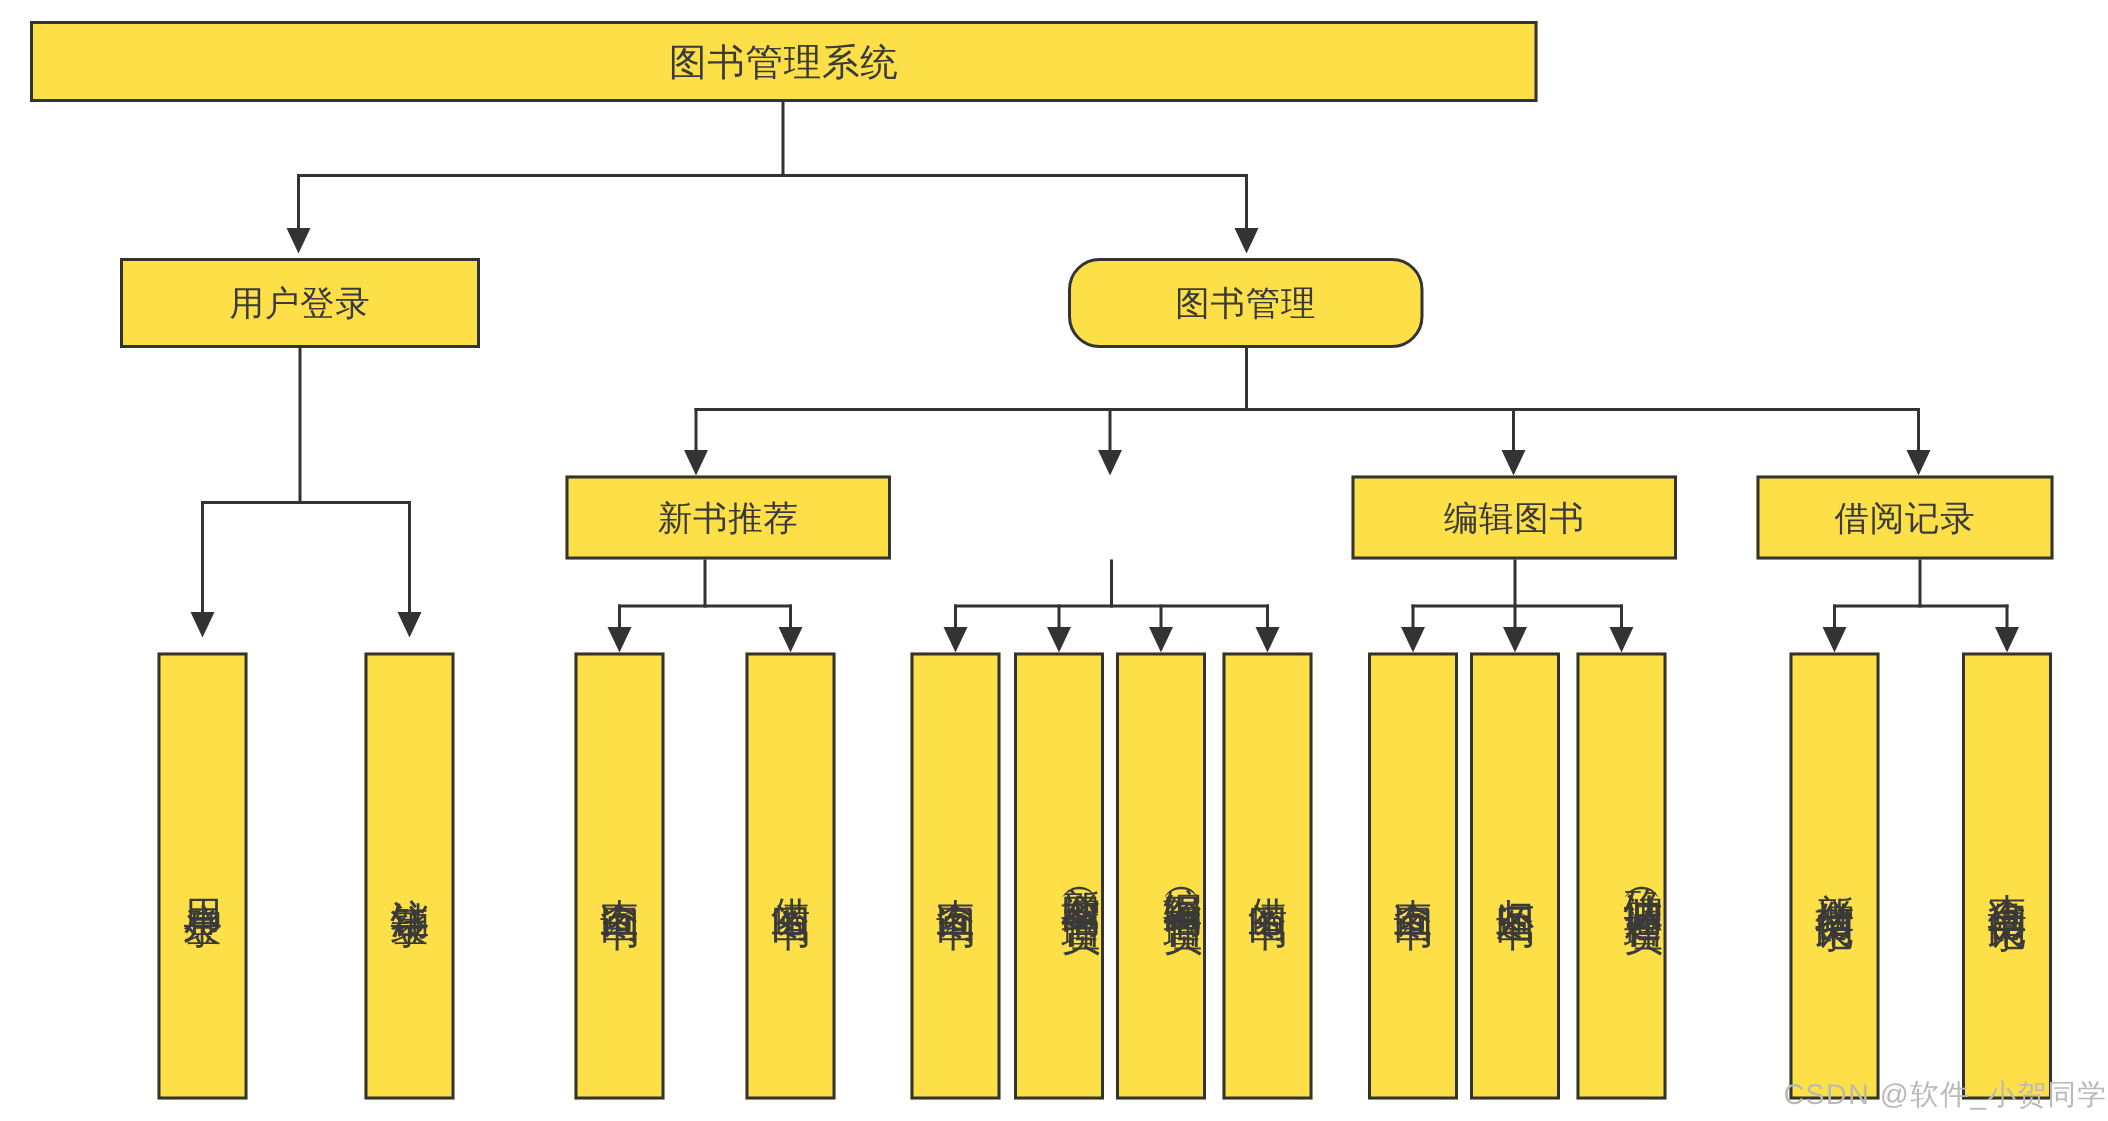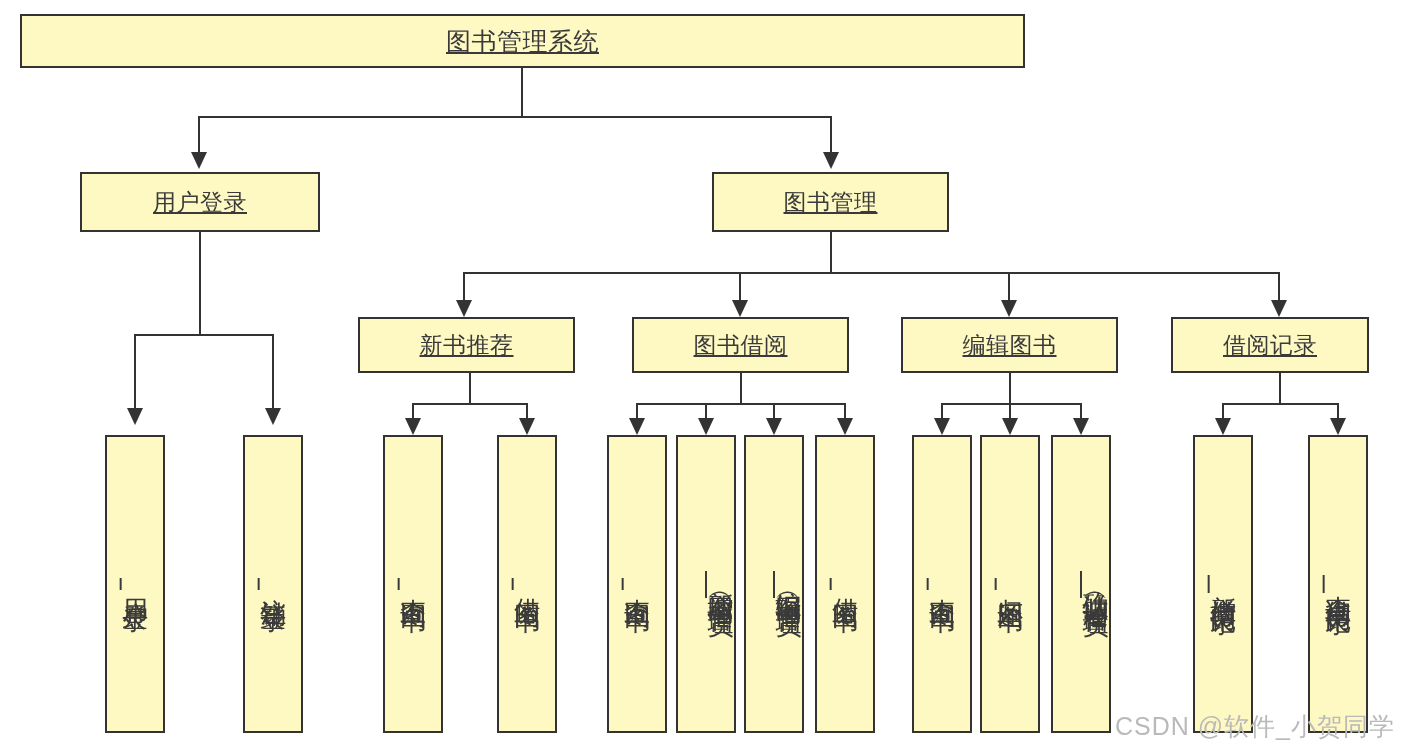--- a/index.html
+++ b/index.html
@@ -15,27 +15,26 @@
     width: 1405px;
     height: 747px;
     background: #ffffff;
     overflow: hidden;
   }
   
   .node {
     position: absolute;
     box-sizing: border-box;
     border: 2px solid #333333;
-    background: #fef9c3;
+    background: #fde047;
     display: flex;
     align-items: center;
     justify-content: center;
     color: #3a3a3a;
     letter-spacing: 0.5px;
-    text-decoration: underline;
   }
   .node.root {
     font-size: 25px;
   }
   .node.level2 {
     font-size: 23px;
   }
   .node.level3 {
     font-size: 23px;
   }
@@ -68,23 +67,23 @@
     width: 0;
     height: 0;
     border-left: 8px solid transparent;
     border-right: 8px solid transparent;
     border-top: 17px solid #333333;
   }
 
   
   #watermark {
     position: absolute;
-    right: 10px;
+    right: 0;
     bottom: 4px;
-    font-size: 25px;
+    font-size: 19px;
     color: #b9b9b9;
     letter-spacing: 1px;
     white-space: nowrap;
     pointer-events: none;
   }
 </style>
 </head>
 <body>
 
 <div id="canvas">
@@ -98,21 +97,21 @@
   <div class="hline" style="left:198px; top:116px; width:634px; height:2px;"></div>
 
   <div class="vline" style="left:198px; top:116px; width:2px; height:38px;"></div>
   <div class="arrow" style="left:191px; top:152px;"></div>
   <div class="vline" style="left:830px; top:116px; width:2px; height:38px;"></div>
   <div class="arrow" style="left:823px; top:152px;"></div>
 
   <div class="node level2" style="left:80px; top:172px; width:240px; height:60px;">
     <span>用户登录</span>
   </div>
-  <div class="node level2" style="left:712px; top:172px; width:237px; height:60px;">
+  <div class="node level2" style="left:712px; top:172px; width:237px; height:60px;border-radius:21px;">
     <span>图书管理</span>
   </div>
 
   <div class="vline" style="left:199px; top:232px; width:2px; height:103px;"></div>
   <div class="hline" style="left:134px; top:334px; width:140px; height:2px;"></div>
   <div class="vline" style="left:134px; top:334px; width:2px; height:76px;"></div>
   <div class="arrow" style="left:127px; top:408px;"></div>
   <div class="vline" style="left:272px; top:334px; width:2px; height:76px;"></div>
   <div class="arrow" style="left:265px; top:408px;"></div>
 
@@ -124,25 +123,22 @@
 
   <div class="vline" style="left:739px; top:272px; width:2px; height:30px;"></div>
   <div class="arrow" style="left:732px; top:300px;"></div>
 
   <div class="vline" style="left:1008px; top:272px; width:2px; height:30px;"></div>
   <div class="arrow" style="left:1001px; top:300px;"></div>
 
   <div class="vline" style="left:1278px; top:272px; width:2px; height:30px;"></div>
   <div class="arrow" style="left:1271px; top:300px;"></div>
 
-  <div class="node level3" style="left:358px; top:317px; width:217px; height:56px;">
+  <div class="node level3" style="left:377px; top:317px; width:217px; height:56px;">
     <span>新书推荐</span>
-  </div>
-  <div class="node level3" style="left:632px; top:317px; width:217px; height:56px;">
-    <span>图书借阅</span>
   </div>
   <div class="node level3" style="left:901px; top:317px; width:217px; height:56px;">
     <span>编辑图书</span>
   </div>
   <div class="node level3" style="left:1171px; top:317px; width:198px; height:56px;">
     <span>借阅记录</span>
   </div>
 
   <div class="vline" style="left:469px; top:373px; width:2px; height:32px;"></div>
   <div class="hline" style="left:412px; top:403px; width:116px; height:2px;"></div>

